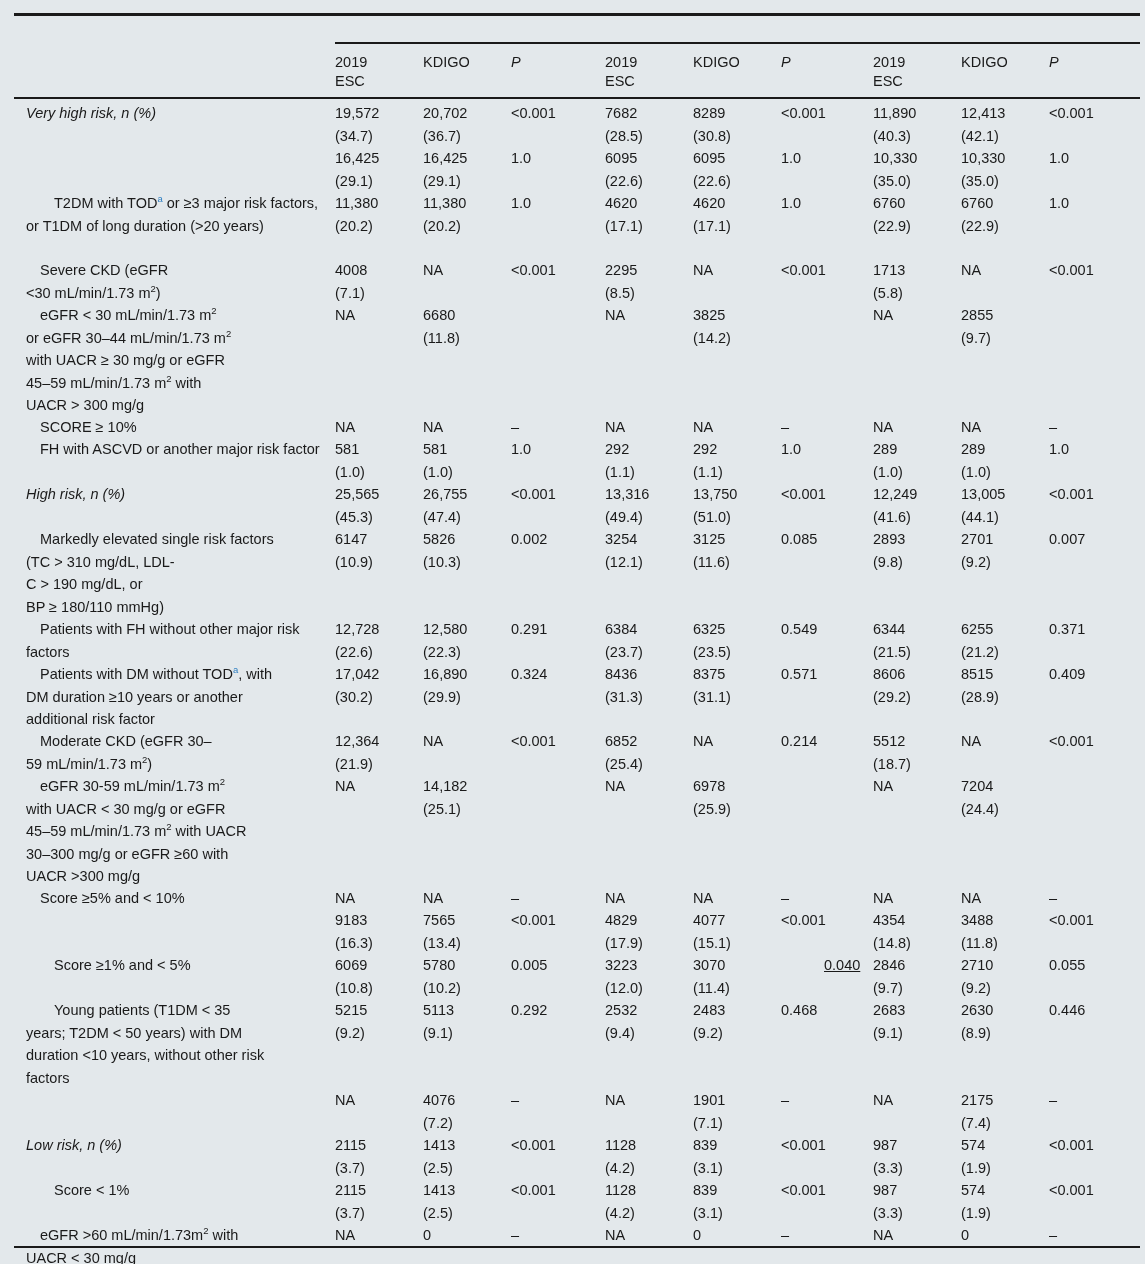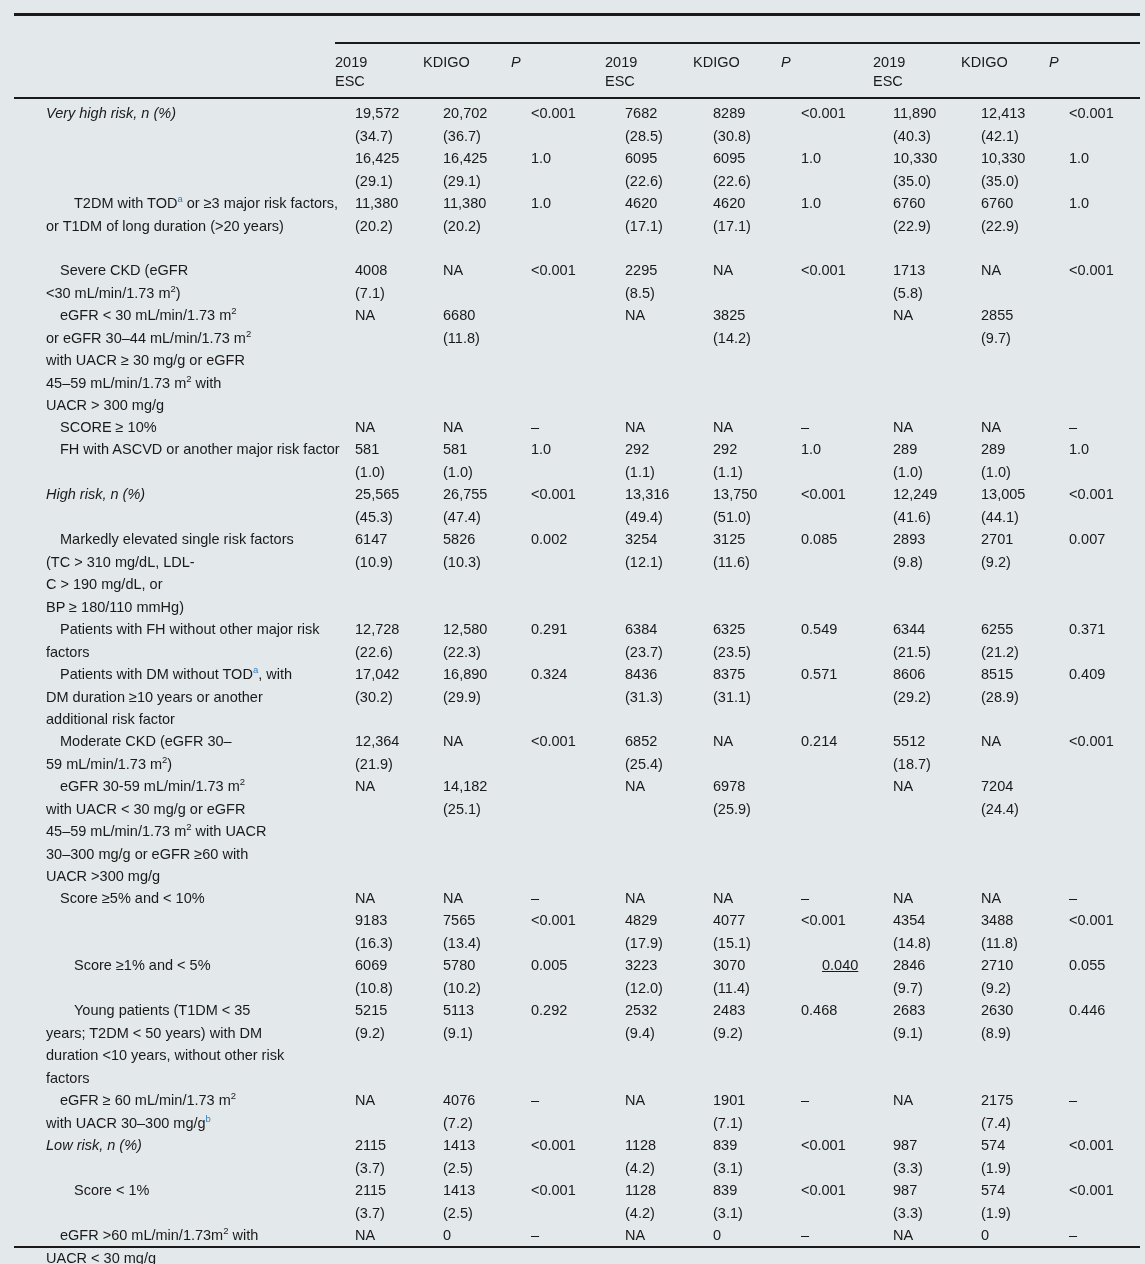--- a/index.html
+++ b/index.html
@@ -94,21 +94,20 @@
   
   .body-area {
     position: absolute;
     top: 102px;
     left: 0;
     width: 1145px;
   }
   .row {
     position: relative;
     width: 990px;
-    margin-left: 20px;
   }
   .lbl {
     position: absolute;
     top: 0;
     left: 26px;
     width: 300px;
     font-size: 14.5px;
     line-height: 22.5px;
     text-align: left;
   }
@@ -334,39 +333,38 @@
         <div class="cell" style="left: 961px;">3488<br>(11.8)</div>
         <div class="cell" style="left: 1049px;">&lt;0.001</div>
       </div>
       <div class="row" style="height: 45px;">
         <div class="lbl ind1">Score ≥1% and &lt;   5%</div>
         <div class="cell" style="left: 335px;">6069<br>(10.8)</div>
         <div class="cell" style="left: 423px;">5780<br>(10.2)</div>
         <div class="cell" style="left: 511px;">0.005</div>
         <div class="cell" style="left: 605px;">3223<br>(12.0)</div>
         <div class="cell" style="left: 693px;">3070<br>(11.4)</div>
-        <div class="cell" style="left: 802px; text-decoration: underline;">0.040</div>
+        <div class="cell" style="left: 824px; text-decoration: underline;">0.040</div>
         <div class="cell" style="left: 873px;">2846<br>(9.7)</div>
         <div class="cell" style="left: 961px;">2710<br>(9.2)</div>
         <div class="cell" style="left: 1049px;">0.055</div>
       </div>
       <div class="row" style="height: 90px;">
         <div class="lbl ind1">Young patients (T1DM   &lt;   35 <br>years; T2DM   &lt;   50 years) with DM <br>duration &lt;10 years, without other risk <br>factors</div>
         <div class="cell" style="left: 335px;">5215<br>(9.2)</div>
         <div class="cell" style="left: 423px;">5113<br>(9.1)</div>
         <div class="cell" style="left: 511px;">0.292</div>
         <div class="cell" style="left: 605px;">2532<br>(9.4)</div>
         <div class="cell" style="left: 693px;">2483<br>(9.2)</div>
         <div class="cell" style="left: 781px;">0.468</div>
         <div class="cell" style="left: 873px;">2683<br>(9.1)</div>
         <div class="cell" style="left: 961px;">2630<br>(8.9)</div>
         <div class="cell" style="left: 1049px;">0.446</div>
       </div>
       <div class="row" style="height: 45px;">
-        <div class="lbl ind2">eGFR   ≥   60    mL/min/1.73    m<sup class="plain" style="color: rgb(26, 26, 26);">2</sup> <br>with UACR 30–300    mg/g<sup>b</sup></div>
         <div class="cell" style="left: 335px;">NA</div>
         <div class="cell" style="left: 423px;">4076<br>(7.2)</div>
         <div class="cell" style="left: 511px;">–</div>
         <div class="cell" style="left: 605px;">NA</div>
         <div class="cell" style="left: 693px;">1901<br>(7.1)</div>
         <div class="cell" style="left: 781px;">–</div>
         <div class="cell" style="left: 873px;">NA</div>
         <div class="cell" style="left: 961px;">2175<br>(7.4)</div>
         <div class="cell" style="left: 1049px;">–</div>
       </div>

